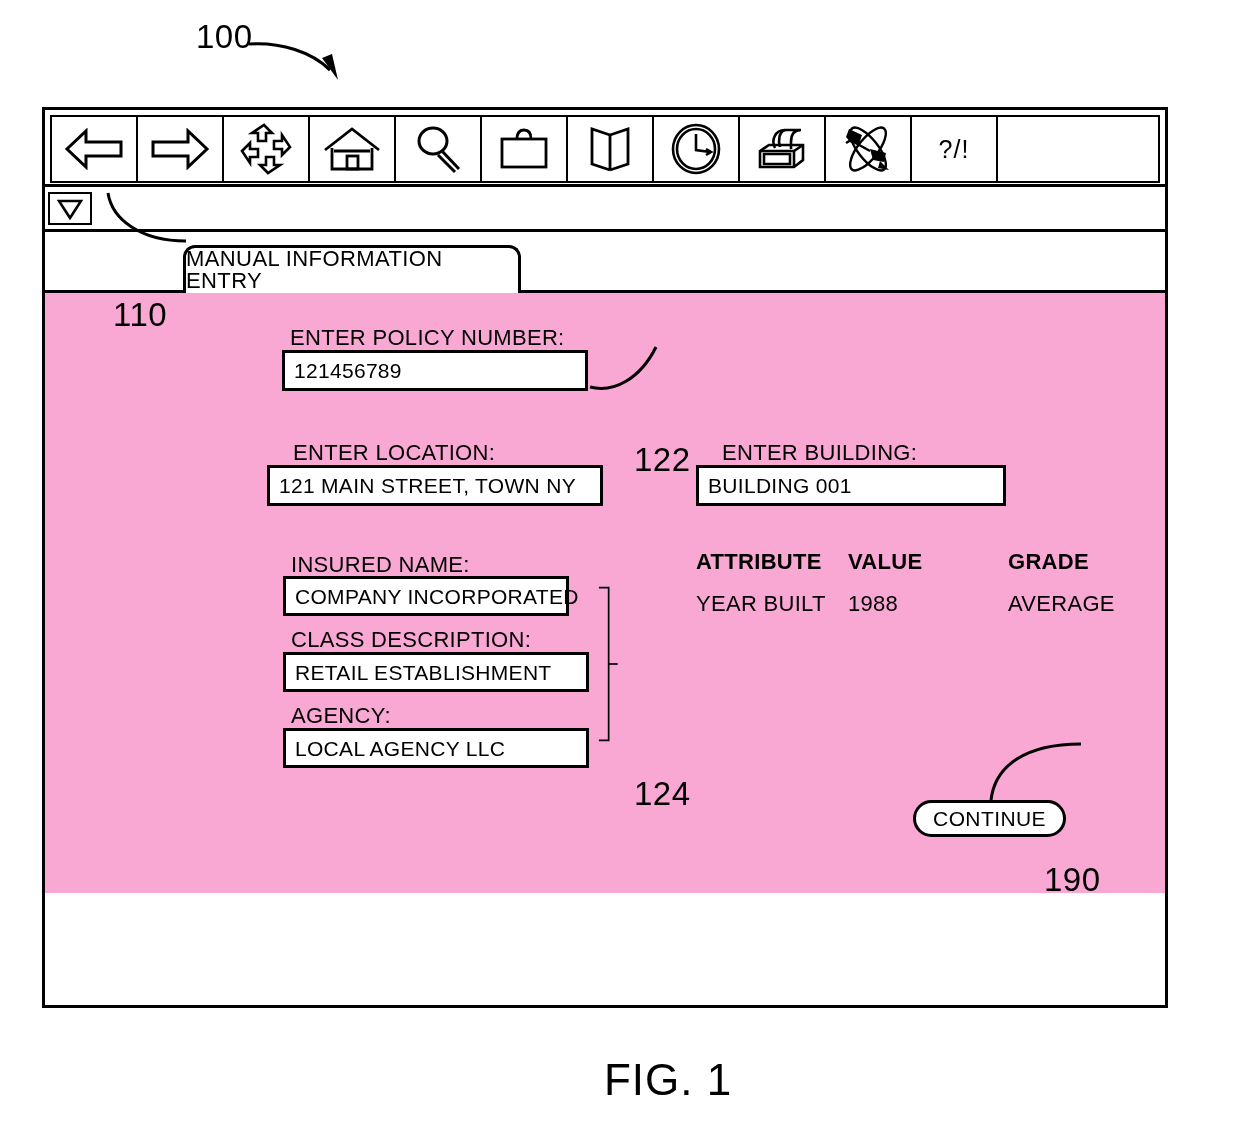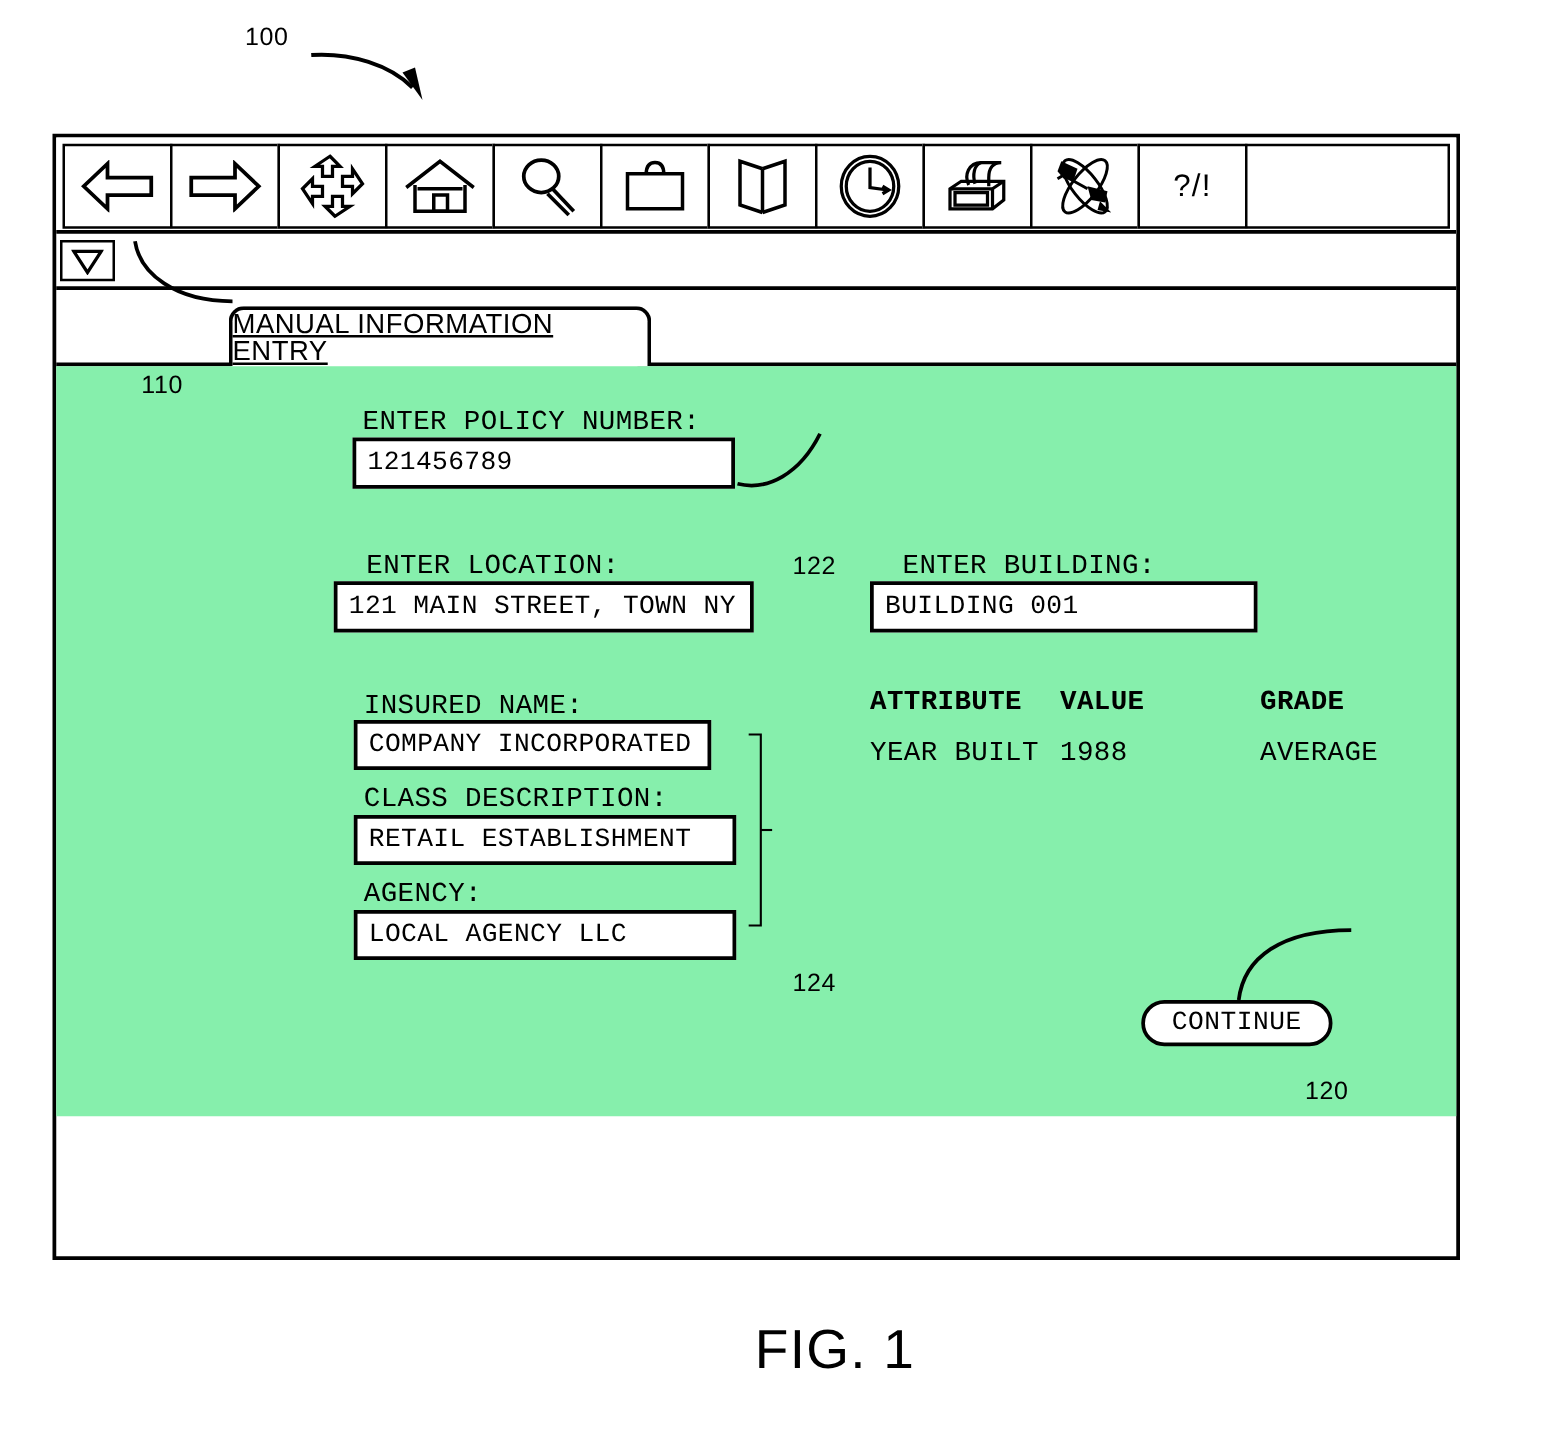--- a/index.html
+++ b/index.html
@@ -18,21 +18,21 @@
     position: relative;
     width: 1240px;
     height: 1147px;
     background: #ffffff;
     overflow: hidden;
   }
 
   
   .callout {
     position: absolute;
-    font-size: 20px;
+    font-size: 33px;
     letter-spacing: 0.5px;
     line-height: 1;
     white-space: nowrap;
   }
   .callout-svg {
     position: absolute;
     overflow: visible;
     pointer-events: none;
   }
 
@@ -198,41 +198,39 @@
     width: 338px;
     height: 48px;
     border: 3px solid #000000;
     border-bottom: none;
     border-radius: 12px 12px 0 0;
     box-sizing: border-box;
     background: #ffffff;
     display: flex;
     align-items: center;
     justify-content: flex-end;
-    text-decoration: underline;
   }
   .tab span {
     font-size: 22px;
     letter-spacing: 0.4px;
     line-height: 1;
     padding-bottom: 2px;
   }
   .tab-curve-left, .tab-curve-right {
     position: absolute;
     bottom: 0;
     overflow: visible;
   }
   .tab-curve-left  { left: 117px; }
 
   
   .form-body {
     position: relative;
     height: 600px;
-    background: #86efac;
-    font-family: Liberation Mono, monospace;
+    background: #f9a8d4;
   }
 
   .field-label {
     position: absolute;
     font-size: 22px;
     letter-spacing: 0.3px;
     line-height: 1;
     white-space: nowrap;
   }
   .field-box {
@@ -550,17 +548,17 @@
       <div id="continue-button">
         <span>CONTINUE</span>
       </div>
 
     </div>
   </div>
 
   <div class="callout" id="callout-110">110</div>
   <div class="callout" id="callout-122">122</div>
   <div class="callout" id="callout-124">124</div>
-  <div class="callout" id="callout-130">120</div>
+  <div class="callout" id="callout-130">190</div>
 
   <div class="fig-caption">FIG. 1</div>
 
 </div>
 
 </body></html>

